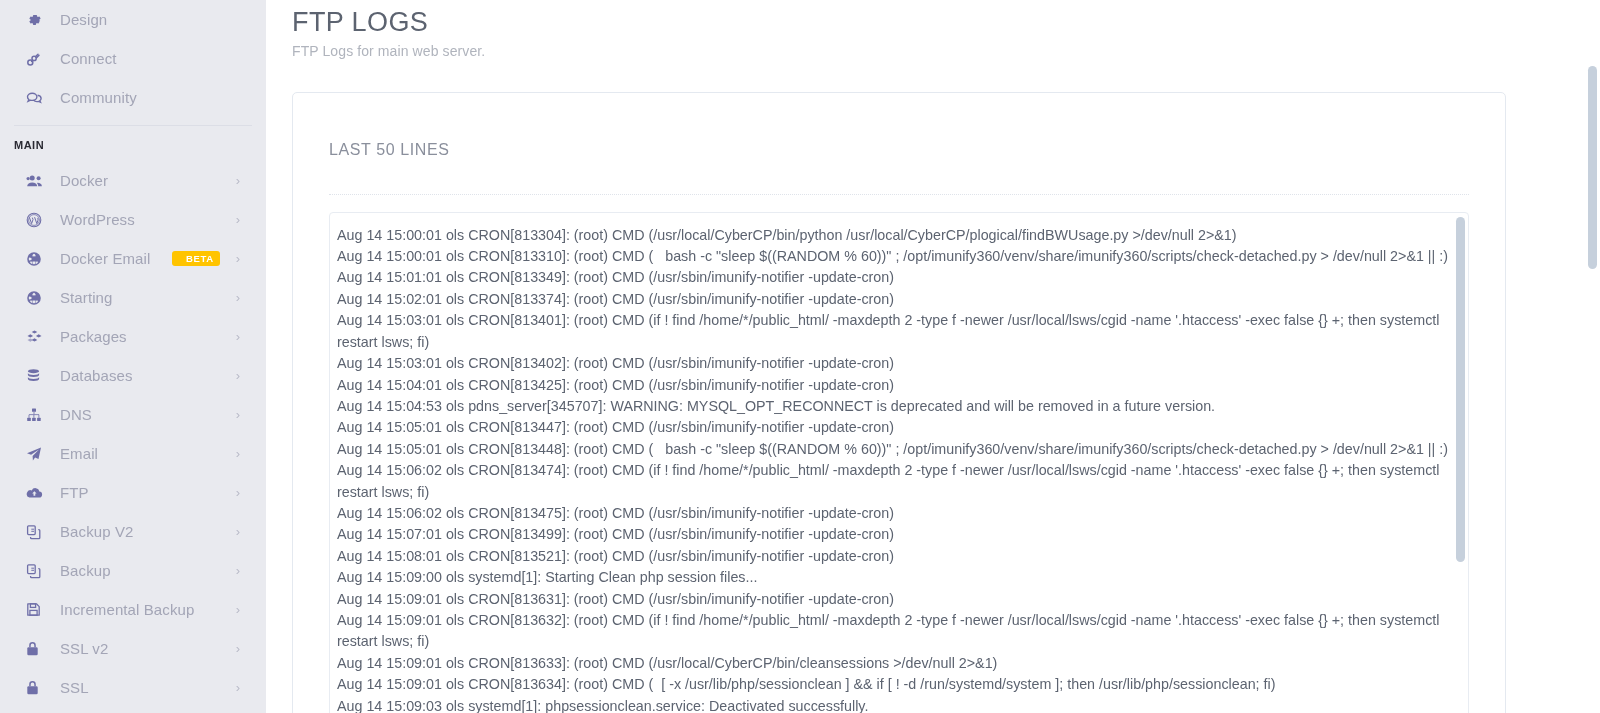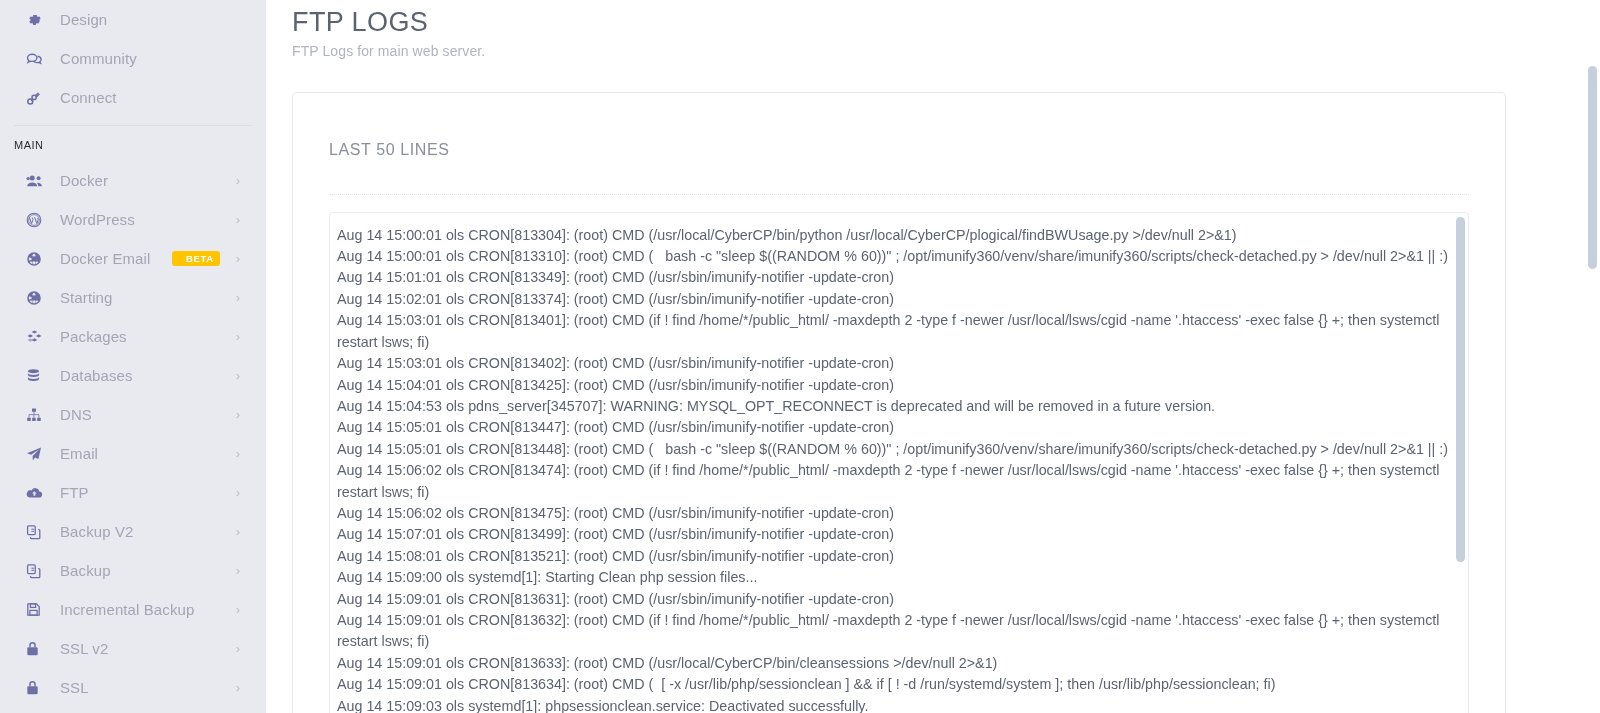--- a/index.html
+++ b/index.html
@@ -76,21 +76,21 @@
     line-height: 1;
   }
 
   .nav-divider {
     height: 1px;
     background: #dcdee6;
     margin: 8px 14px 0 14px;
   }
   .nav-section-title {
     font-size: 11px;
-    font-weight: normal;
+    font-weight: bold;
     color: #2a2a33;
     letter-spacing: .5px;
     padding: 13px 0 10px 14px;
   }
 
   
   .main {
     flex: 1;
     height: 713px;
     position: relative;
@@ -205,38 +205,38 @@
         <li class="nav-item">
           <span class="ico">
             <svg width="16" height="16" viewBox="0 0 16 16" fill="currentColor">
               <path d="M8 5.2A2.8 2.8 0 1 0 8 10.8 2.8 2.8 0 0 0 8 5.2zm0 4.3A1.5 1.5 0 1 1 8 6.5a1.5 1.5 0 0 1 0 3zM14.3 9l-.9-.5c.05-.33.05-.67 0-1l.9-.5a.5.5 0 0 0 .2-.65l-.9-1.55a.5.5 0 0 0-.63-.22l-.95.38a4.6 4.6 0 0 0-.87-.5l-.14-1a.5.5 0 0 0-.5-.43H7.5a.5.5 0 0 0-.5.43l-.14 1c-.3.13-.6.3-.87.5l-.95-.38a.5.5 0 0 0-.62.22L3.5 6.35a.5.5 0 0 0 .2.65l.9.5c-.05.33-.05.67 0 1l-.9.5a.5.5 0 0 0-.2.65l.9 1.55c.13.22.4.31.63.22l.95-.38c.27.2.56.37.87.5l.14 1c.04.25.25.43.5.43h2.01c.25 0 .46-.18.5-.43l.14-1c.31-.13.6-.3.87-.5l.95.38a.5.5 0 0 0 .63-.22l.9-1.55a.5.5 0 0 0-.19-.65z"></path>
             </svg>
           </span>
           <span class="label">Design</span>
         </li>
         <li class="nav-item">
           <span class="ico">
-            <svg width="17" height="16" viewBox="0 0 17 16" fill="none" stroke="currentColor" stroke-width="1.4">
-              <path d="M6.2 3.2c2.6 0 4.7 1.6 4.7 3.6s-2.1 3.6-4.7 3.6c-.6 0-1.2-.1-1.7-.25L2.1 11.3l.8-1.7C2 9 1.5 8 1.5 6.8c0-2 2.1-3.6 4.7-3.6z"></path>
-              <path d="M11.6 5.2c2 .3 3.5 1.6 3.5 3.2 0 .9-.5 1.7-1.3 2.3l.7 1.5-2.1-.8c-.4.1-.9.2-1.4.2-1.5 0-2.8-.6-3.5-1.5"></path>
-            </svg>
-          </span>
-          <span class="label">Community</span>
-        </li>
-        <li class="nav-item">
-          <span class="ico">
             <svg width="16" height="16" viewBox="0 0 16 16" fill="none" stroke="currentColor" stroke-width="1.5" stroke-linecap="round">
               <circle cx="4.3" cy="11.6" r="2.5"></circle>
               <circle cx="8.1" cy="7.4" r="2.1"></circle>
               <path d="M6.2 9.7 5.6 10.4"></path>
               <path d="M9.6 5.6 12 3.2"></path>
               <path d="M10.6 6.6 13 4.2"></path>
             </svg>
           </span>
           <span class="label">Connect</span>
+        </li>
+        <li class="nav-item">
+          <span class="ico">
+            <svg width="17" height="16" viewBox="0 0 17 16" fill="none" stroke="currentColor" stroke-width="1.4">
+              <path d="M6.2 3.2c2.6 0 4.7 1.6 4.7 3.6s-2.1 3.6-4.7 3.6c-.6 0-1.2-.1-1.7-.25L2.1 11.3l.8-1.7C2 9 1.5 8 1.5 6.8c0-2 2.1-3.6 4.7-3.6z"></path>
+              <path d="M11.6 5.2c2 .3 3.5 1.6 3.5 3.2 0 .9-.5 1.7-1.3 2.3l.7 1.5-2.1-.8c-.4.1-.9.2-1.4.2-1.5 0-2.8-.6-3.5-1.5"></path>
+            </svg>
+          </span>
+          <span class="label">Community</span>
         </li>
       </ul>
     <div class="nav-divider"></div>
     <div class="nav-section-title">MAIN</div>
     <ul class="nav-list" id="main-list">
         <li class="nav-item">
           <span class="ico">
             <svg width="18" height="14" viewBox="0 0 18 14" fill="currentColor">
               <circle cx="6.2" cy="4" r="2.5"></circle>
               <circle cx="12.6" cy="4.3" r="2"></circle>

